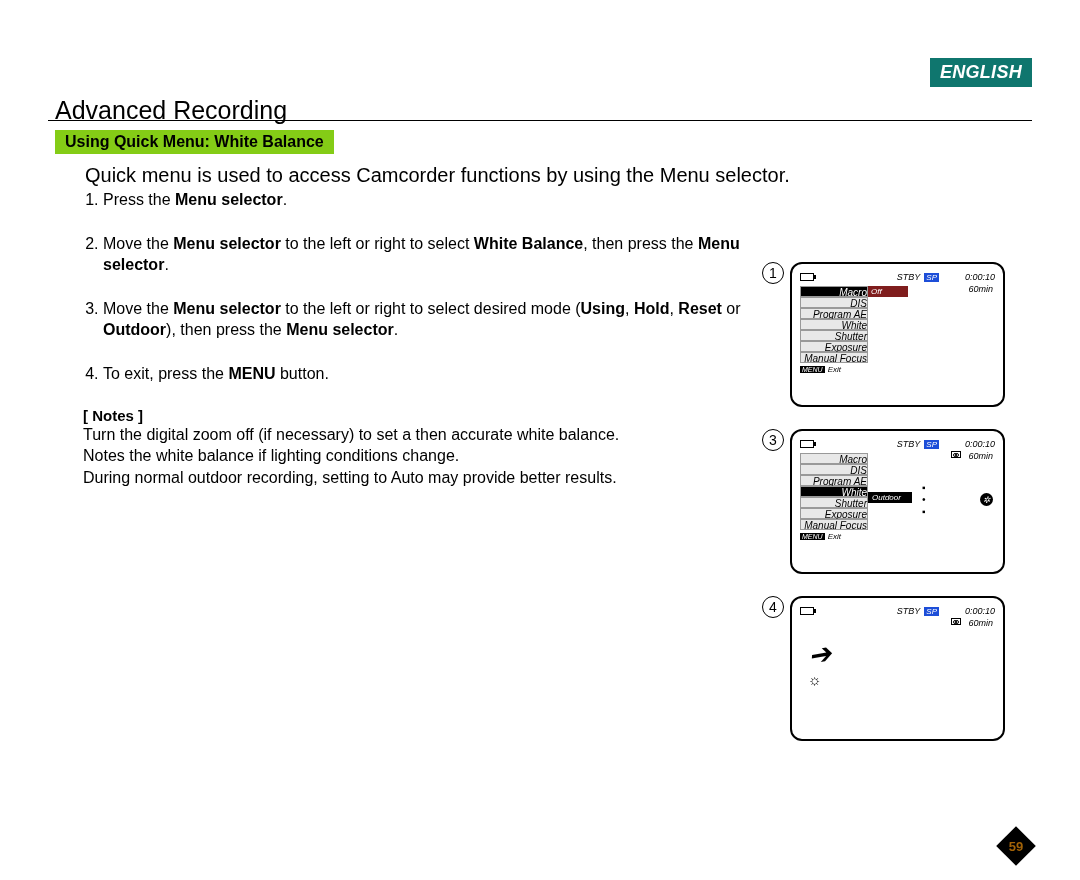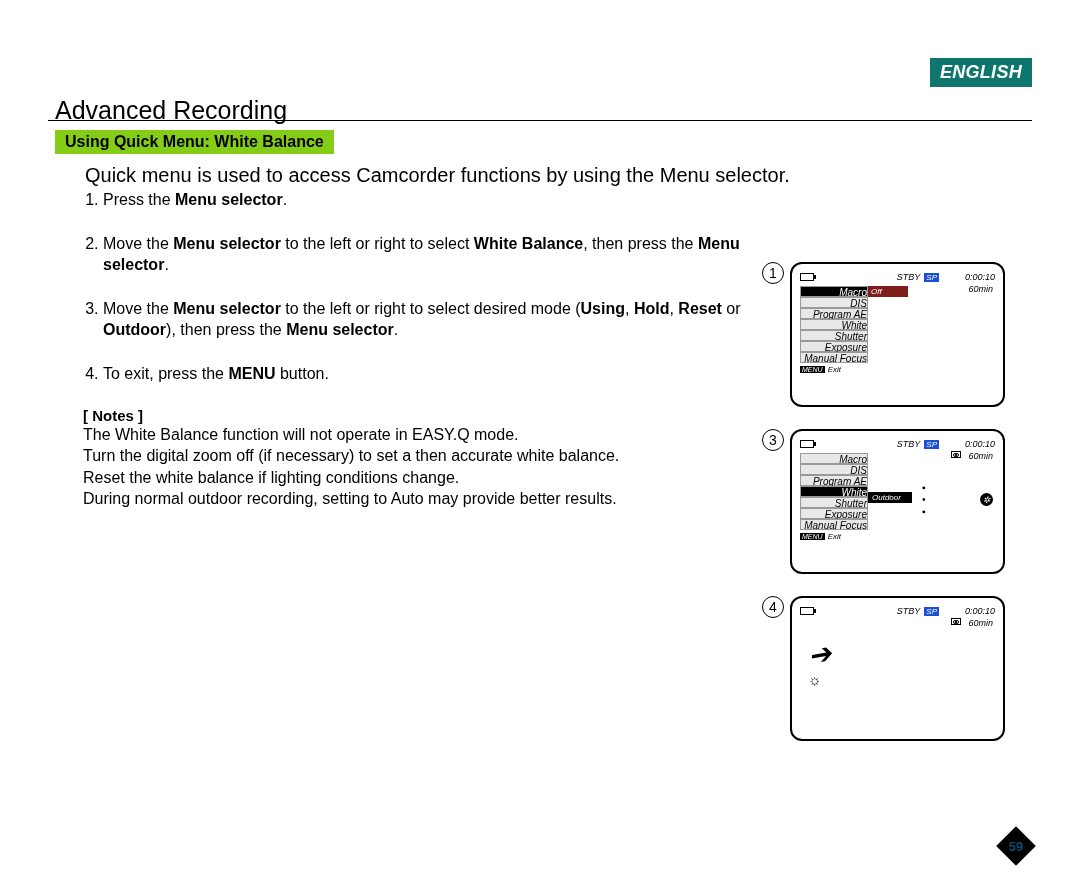--- a/index.html
+++ b/index.html
@@ -145,21 +145,21 @@
   .page-num {
     position:absolute;
     right: 48px; bottom: 18px;
     width: 30px; height: 30px;
   }
   .page-num .diamond{
     width:28px;height:28px;background:#000;transform:rotate(45deg);
   }
   .page-num .n{
     position:absolute;left:0;top:0;width:28px;height:28px;
-    color:#0c4a6e;font-weight:bold;font-size:13px;
+    color:#a16207;font-weight:bold;font-size:13px;
     display:flex;align-items:center;justify-content:center;
   }
 </style>
 </head>
 <body>
 
 <div class="lang-badge">ENGLISH</div>
 <h1 class="page-title">Advanced Recording</h1>
 <div class="page-border"></div>
 
@@ -181,23 +181,22 @@
     <li>
       <span>Move the </span><b>Menu selector</b><span> to the left or right to select desired mode (</span><b>Using</b><span>, </span><b>Hold</b><span>, </span><b>Reset</b><span> or </span><b>Outdoor</b><span>), then press the </span><b>Menu selector</b><span>.</span>
     </li>
     <li>
       <span>To exit, press the </span><b>MENU</b><span> button.</span>
     </li>
   </ol>
 
   <div class="notes-title">[ Notes ]</div>
   <div class="notes-body">
-    <span>The White Balance function will not operate in EASY.Q mode.</span>
     <span>Turn the digital zoom off (if necessary) to set a then accurate white balance.</span>
-    <span>Reset the white balance if lighting conditions change.</span>
+    <span>Notes the white balance if lighting conditions change.</span>
     <span>During normal outdoor recording, setting to Auto may provide better results.</span>
   </div>
 
   
   <div class="screens">
 
     <div class="screen-block">
       <div class="marker">1</div>
       <div class="lcd">
         <div class="lcd-top">

